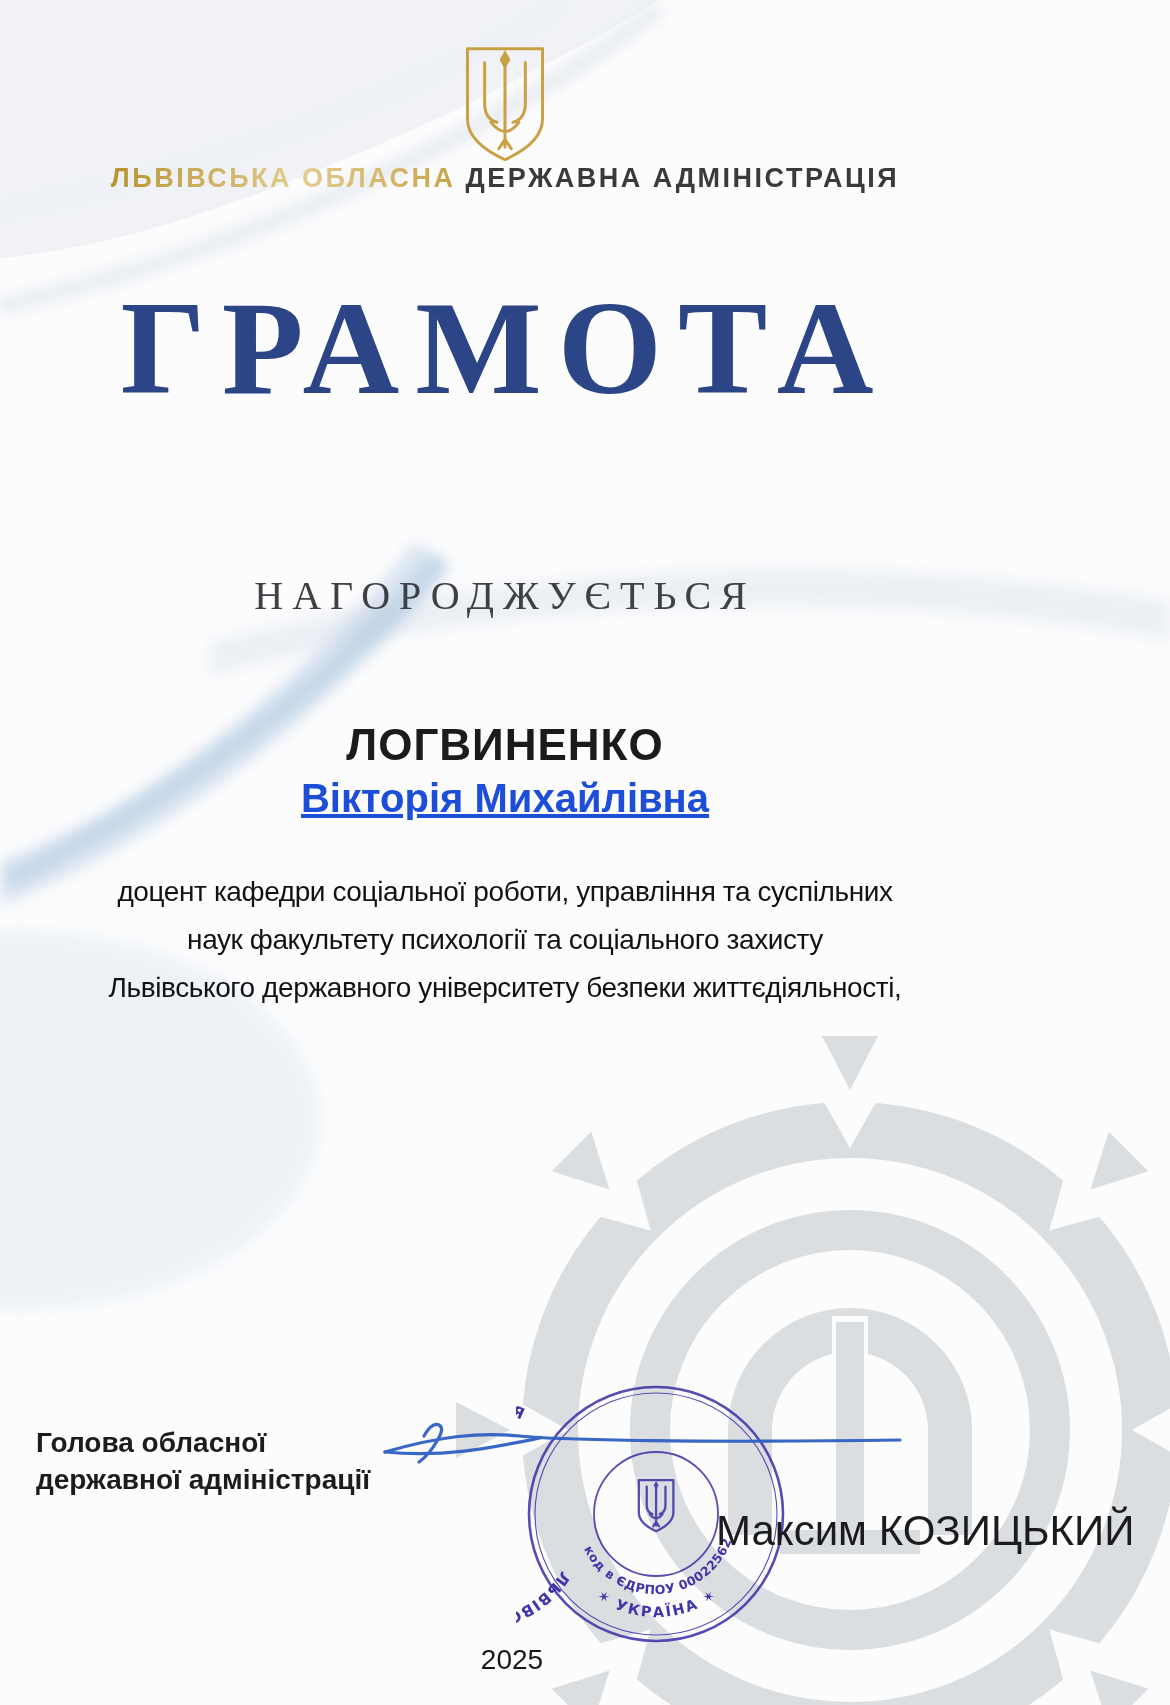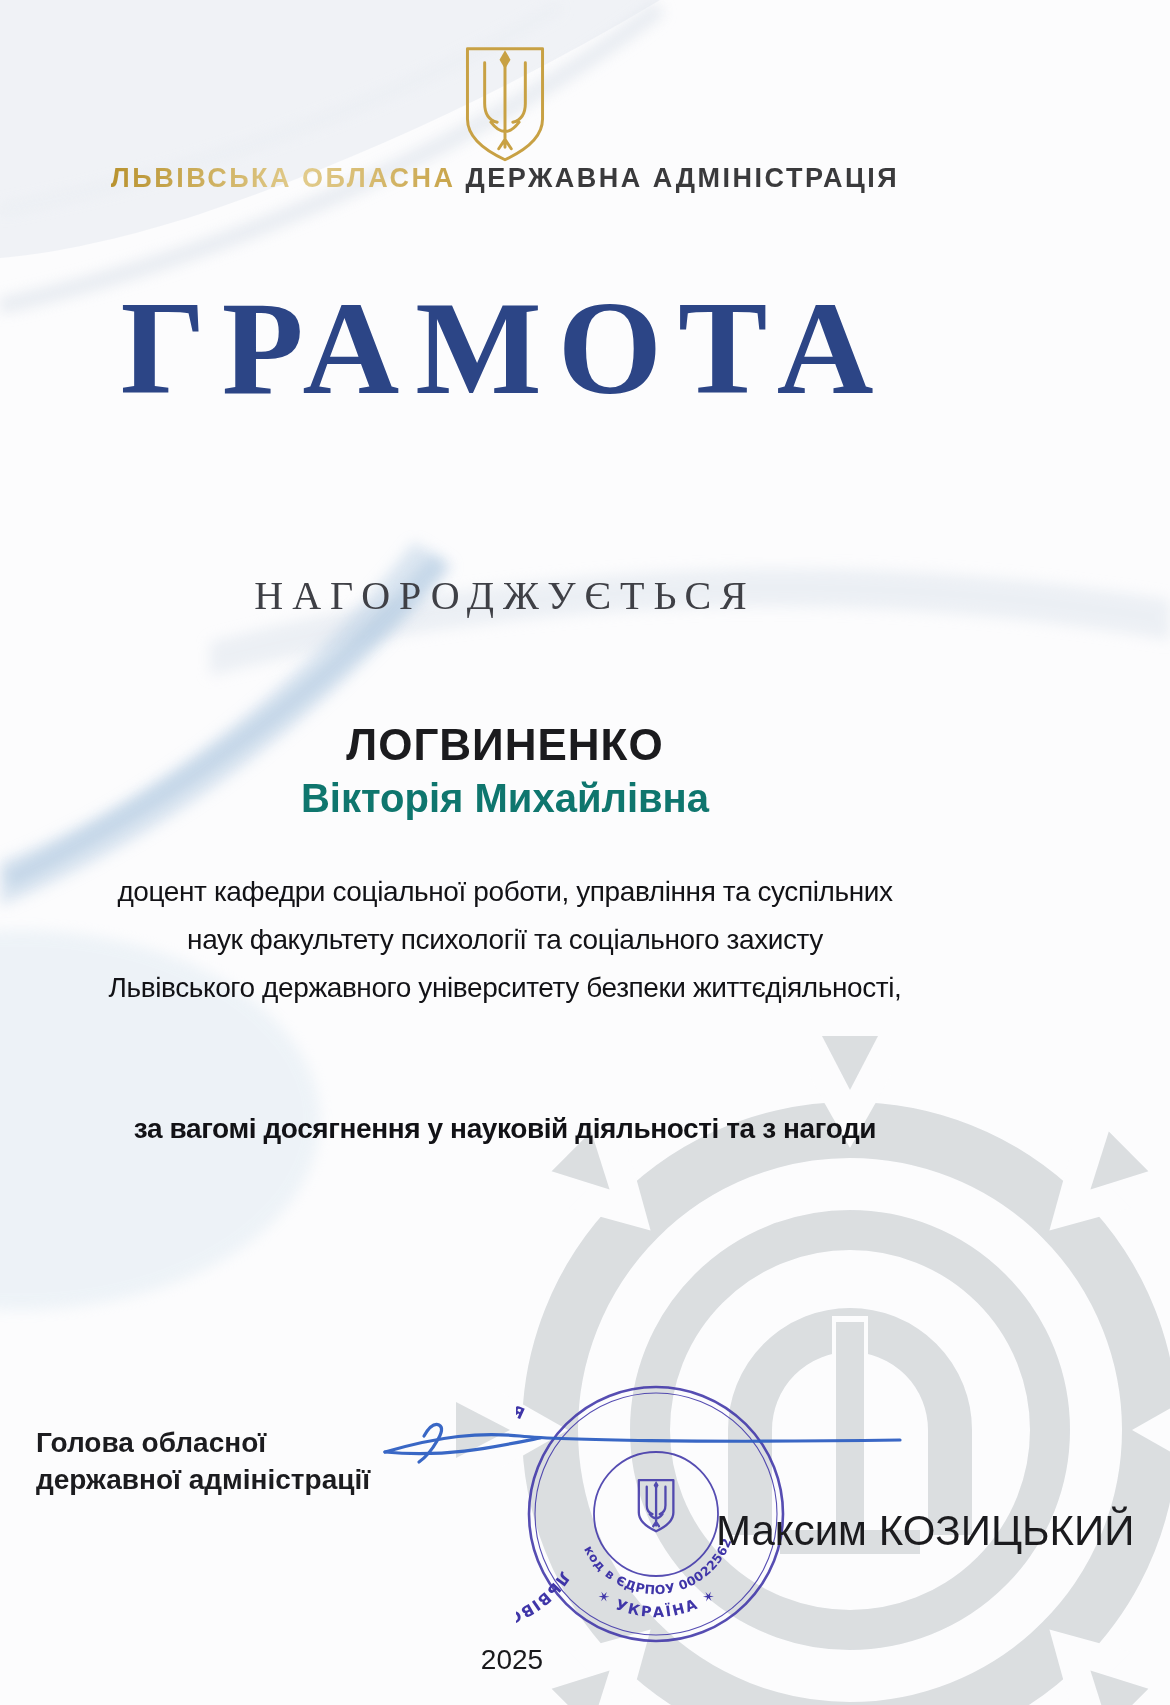--- a/index.html
+++ b/index.html
@@ -32,21 +32,21 @@
     font-family:"Liberation Serif",serif;font-weight:bold;
     font-size:134px;line-height:1.1;letter-spacing:16px;color:#2c4586;}
 
   #award-label{top:572px;z-index:4;
     font-family:"Liberation Serif",serif;font-weight:400;
     font-size:40px;letter-spacing:9px;color:#3f4046;}
 
   #recipient-surname{top:720px;z-index:4;
     font-size:44px;font-weight:bold;letter-spacing:1px;color:#1b1b1e;}
   #recipient-given{top:776px;z-index:4;
-    font-size:40px;font-weight:bold;color:#0f766e;}
+    font-size:40px;font-weight:bold;color:#1d4ed8;text-decoration:underline;}
 
   #description{top:868px;z-index:4;
     font-size:28px;font-weight:normal;letter-spacing:-0.4px;line-height:48px;color:#121216;}
   #reason{top:1104px;z-index:4;
     font-size:28px;font-weight:bold;letter-spacing:-0.4px;line-height:49px;color:#121216;}
 
   #signatory-title{left:36px;top:1424px;width:420px;z-index:4;text-align:left;
     font-size:28px;font-weight:bold;line-height:37px;color:#1c1c1f;}
 
   #signatory-name{left:716px;top:1507px;z-index:6;white-space:nowrap;
@@ -135,21 +135,20 @@
 <div id="recipient-surname" class="abs col">ЛОГВИНЕНКО</div>
 <div id="recipient-given" class="abs col">Вікторія Михайлівна</div>
 
 <div id="description" class="abs col">
   <div>доцент кафедри соціальної роботи, управління та суспільних</div>
   <div>наук факультету психології та соціального захисту</div>
   <div>Львівського державного університету безпеки життєдіяльності,</div>
 </div>
 
 <div id="reason" class="abs col">
-  <div>за вагомі досягнення у науковій діяльності та з нагоди</div>
 </div>
 
 <div id="signatory-title" class="abs">
   <div>Голова обласної</div>
   <div>державної адміністрації</div>
 </div>
 <div id="signatory-name" class="abs">Максим КОЗИЦЬКИЙ</div>
 
 <svg id="stamp" class="abs" width="280" height="280" viewBox="0 0 280 280">
   <g opacity="0.88" stroke="#3f35a8" fill="none">

